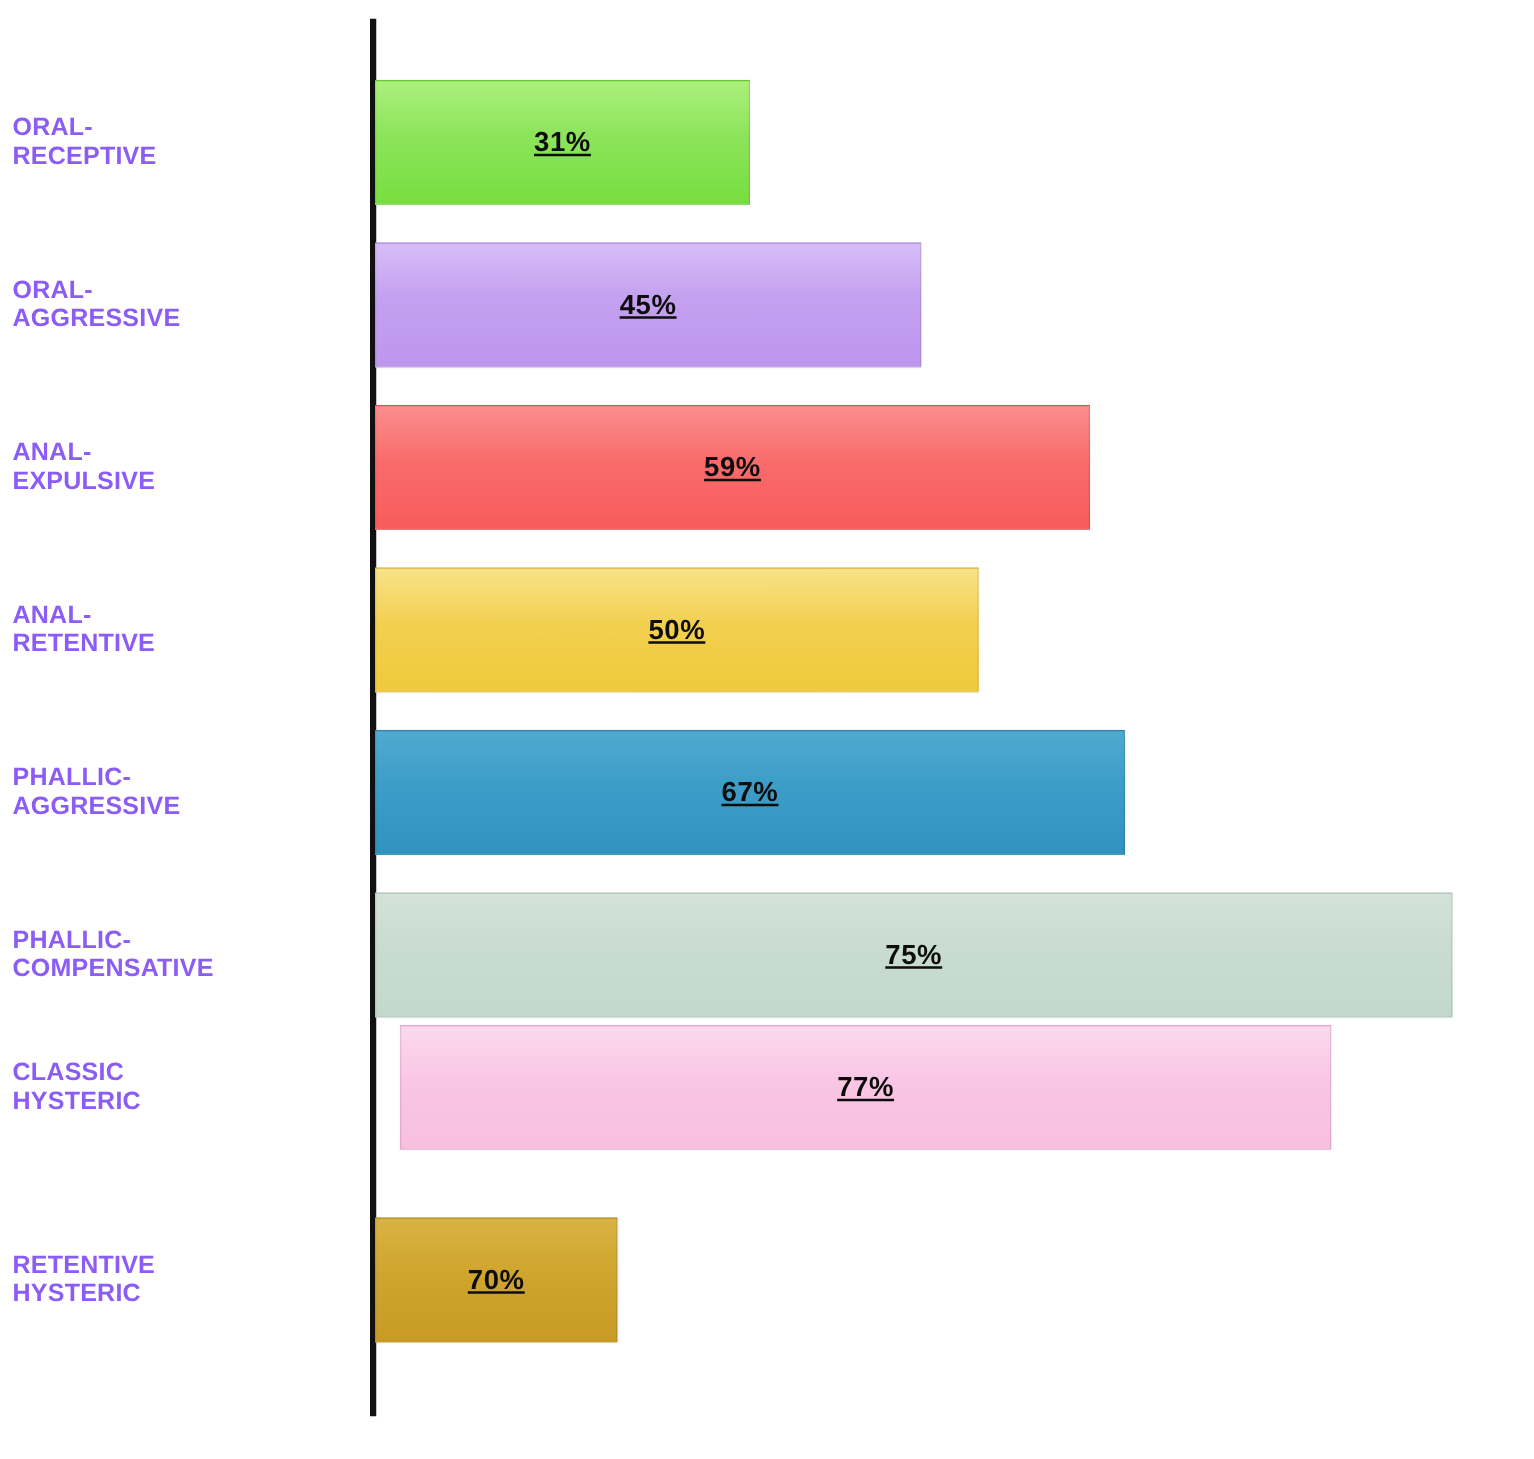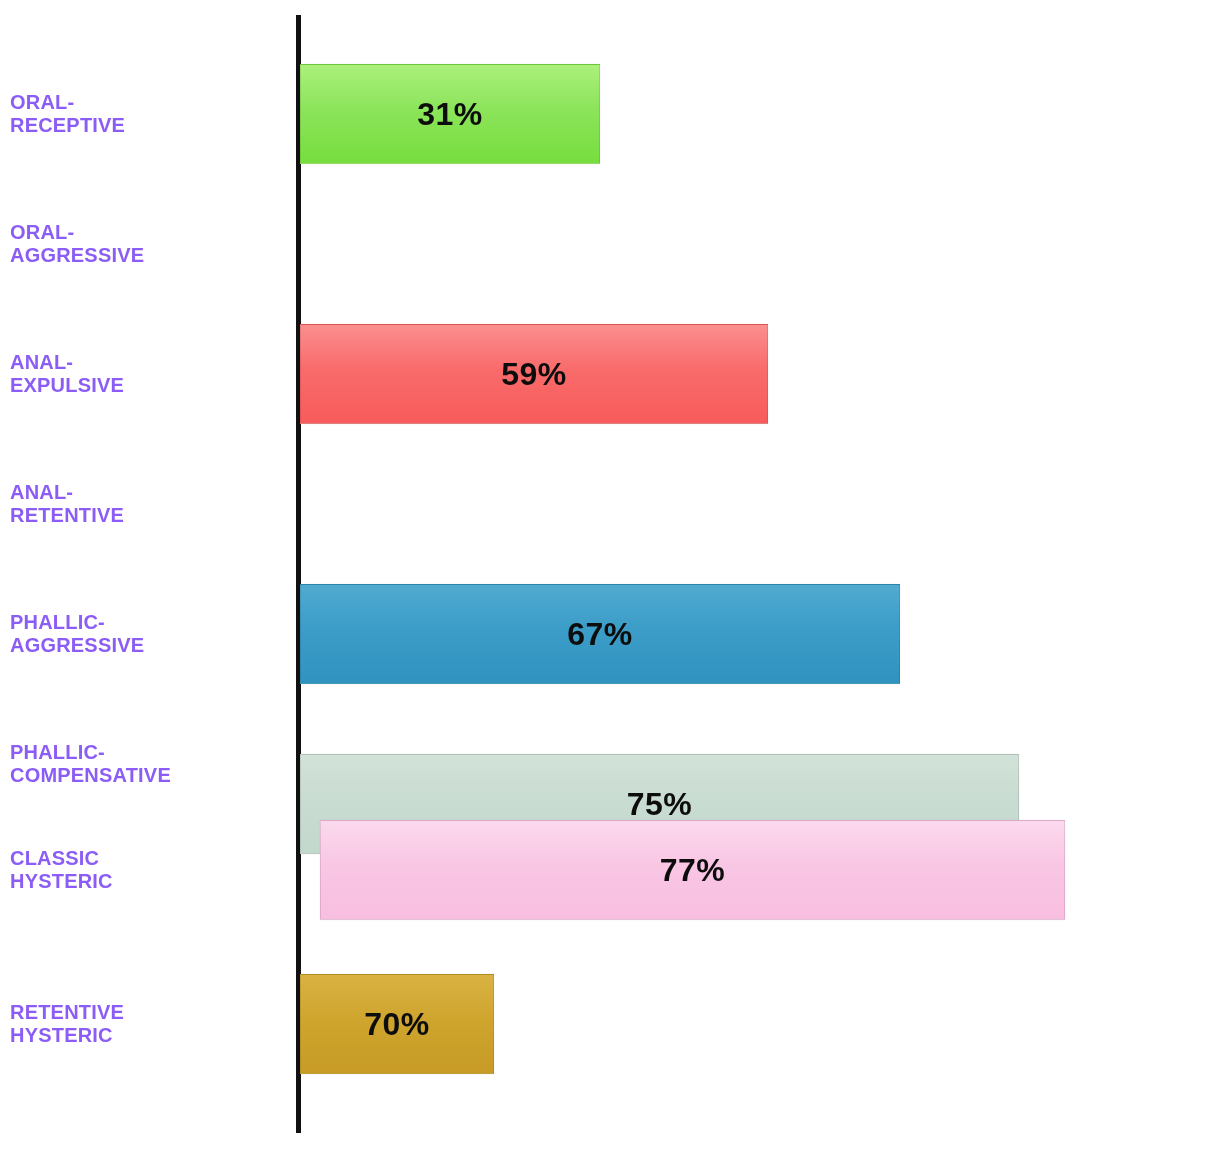--- a/index.html
+++ b/index.html
@@ -76,23 +76,24 @@
     box-sizing: border-box;
     border: 1px solid rgba(0,0,0,0.10);
     display: flex;
     align-items: center;
     justify-content: center;
     box-shadow: 0 0 2px rgba(0,0,0,0.06);
   }
 
   .bar-value {
     color: #0d0d0d;
-    font-size: 32px;
+    font-size: 22px;
     font-weight: bold;
     letter-spacing: 0.5px;
+    text-decoration: underline;
   }
 </style>
 </head>
 <body>
 
 <div id="chart-root">
 
   <div id="axis-line" style="background: rgb(17, 17, 17);"></div>
 
   <div id="plot-area">
@@ -101,47 +102,57 @@
 RECEPTIVE</div>
         <div class="bar-wrap" style="width: 300px;">
           <div class="bar" style="background: linear-gradient(rgb(171, 240, 124) 0%, rgb(140, 228, 90) 45%, rgb(119, 222, 63) 100%);">
             <span class="bar-value">31%</span>
           </div>
         </div>
       </div>
       <div class="bar-row" style="top: 194px;">
         <div class="cat-label">ORAL-
 AGGRESSIVE</div>
+        <div class="bar-wrap" style="width: 437px;">
+          <div class="bar" style="background: linear-gradient(rgb(214, 189, 247) 0%, rgb(196, 160, 240) 45%, rgb(190, 150, 238) 100%);">
+            <span class="bar-value">45%</span>
+          </div>
+        </div>
       </div>
       <div class="bar-row" style="top: 324px;">
         <div class="cat-label">ANAL-
 EXPULSIVE</div>
-        <div class="bar-wrap" style="width: 468px;">
+        <div class="bar-wrap" style="width: 572px;">
           <div class="bar" style="background: linear-gradient(rgb(251, 142, 142) 0%, rgb(249, 107, 107) 45%, rgb(248, 91, 91) 100%);">
             <span class="bar-value">59%</span>
           </div>
         </div>
       </div>
       <div class="bar-row" style="top: 454px;">
         <div class="cat-label">ANAL-
 RETENTIVE</div>
+        <div class="bar-wrap" style="width: 483px;">
+          <div class="bar" style="background: linear-gradient(rgb(247, 226, 136) 0%, rgb(242, 208, 79) 45%, rgb(240, 202, 60) 100%);">
+            <span class="bar-value">50%</span>
+          </div>
+        </div>
       </div>
       <div class="bar-row" style="top: 584px;">
         <div class="cat-label">PHALLIC-
 AGGRESSIVE</div>
         <div class="bar-wrap" style="width: 600px;">
           <div class="bar" style="background: linear-gradient(rgb(81, 170, 208) 0%, rgb(59, 157, 200) 45%, rgb(48, 146, 190) 100%);">
             <span class="bar-value">67%</span>
           </div>
         </div>
       </div>
       <div class="bar-row" style="top: 714px;">
         <div class="cat-label">PHALLIC-
 COMPENSATIVE</div>
-        <div class="bar-wrap" style="width: 719px; margin-top: 40px;">
+        <div class="bar-wrap" style="width: 862px;">
           <div class="bar" style="background: linear-gradient(rgb(210, 226, 216) 0%, rgb(201, 220, 210) 45%, rgb(195, 216, 205) 100%);">
             <span class="bar-value">75%</span>
           </div>
         </div>
       </div>
       <div class="bar-row" style="top: 820px;">
         <div class="cat-label">CLASSIC
 HYSTERIC</div>
         <div class="bar-wrap" style="width: 745px; padding-left: 20px;">
           <div class="bar" style="background: linear-gradient(rgb(251, 217, 237) 0%, rgb(249, 198, 228) 45%, rgb(248, 190, 224) 100%);">

